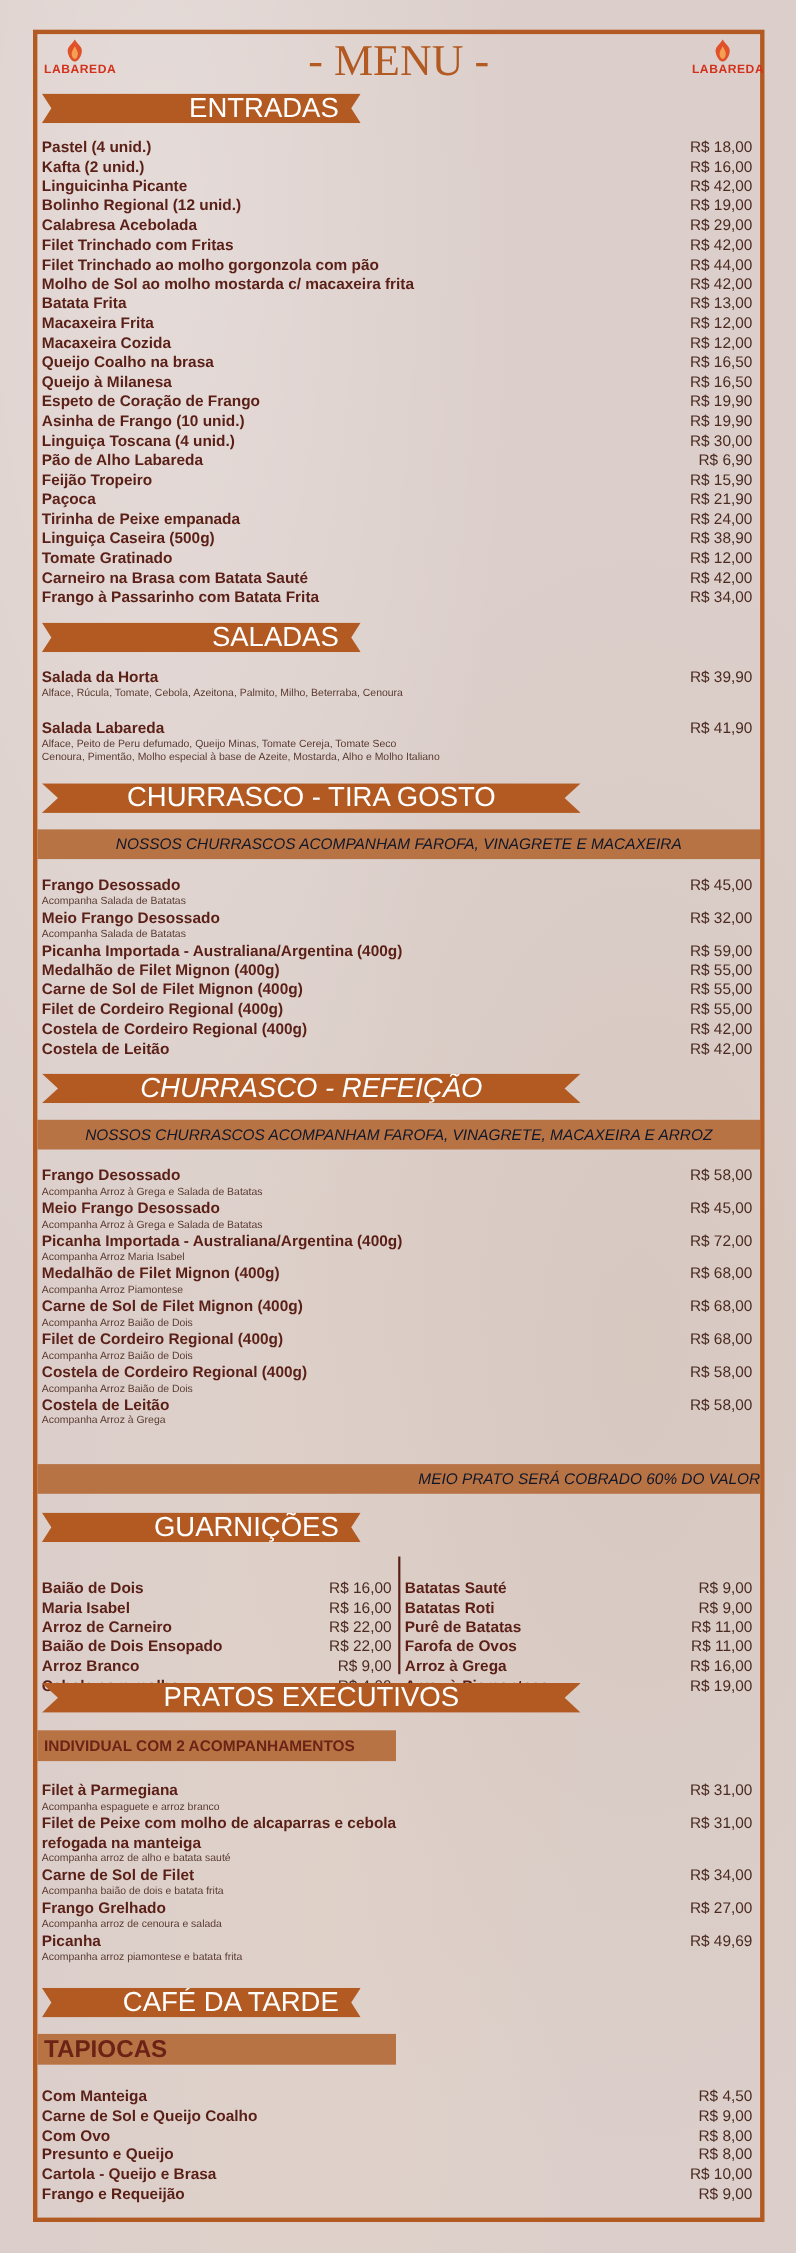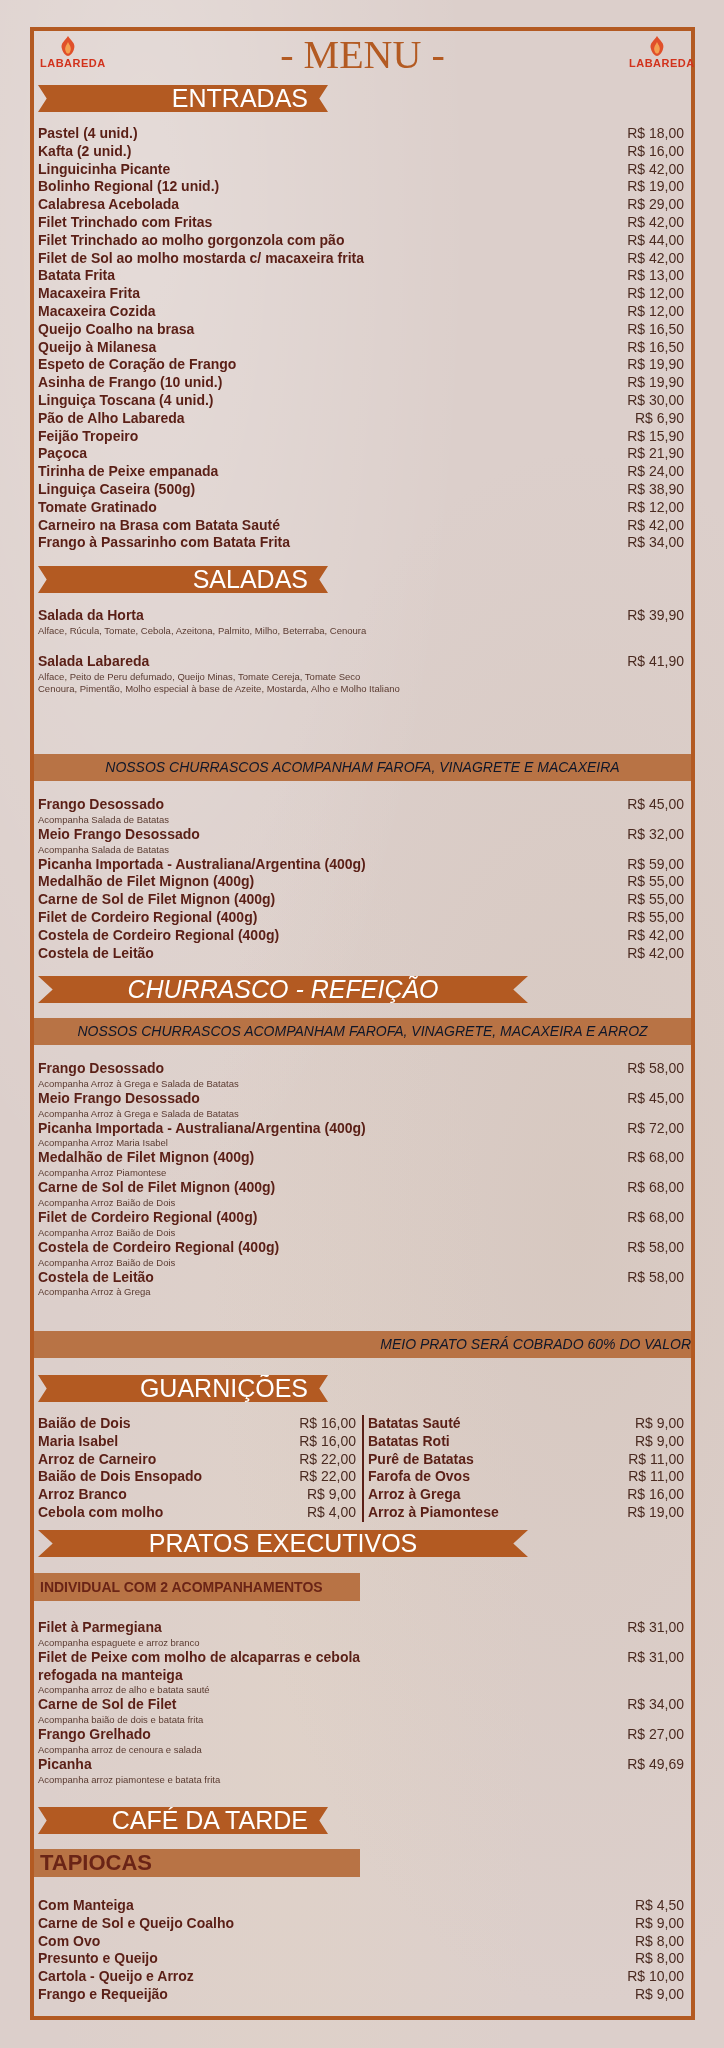--- a/index.html
+++ b/index.html
@@ -42,21 +42,21 @@
   }
   .sub-bar {
     position:absolute; left:0; height:28px; background:#b87345;
     color:#6a2416; font-weight:bold; padding-left:6px; line-height:28px;
   }
   .list { position:absolute; left:4px; width:646px; }
   .row { display:flex; justify-content:space-between; align-items:baseline;
          font-size:14px; font-weight:bold; color:#5a1f16; line-height:17.8px; }
   .row .price { font-weight:normal; color:#4a2a20; font-size:14px; white-space:nowrap; }
   .desc { font-size:9.5px; color:#5a3a30; line-height:12px; }
-  .col { position:absolute; }
+  .col { position:absolute;margin-top:20px; }
   .divider { position:absolute; width:2px; background:#5a1f16; }
 </style>
 </head>
 <body>
 
 <div class="frame">
 
   <div class="header">
     <div class="logo left">
       <svg class="flame" viewBox="0 0 24 22">
@@ -99,21 +99,21 @@
       </div>
       <div class="row">
         <span>Filet Trinchado com Fritas</span>
         <span class="price">R$ 42,00</span>
       </div>
       <div class="row">
         <span>Filet Trinchado ao molho gorgonzola com pão</span>
         <span class="price">R$ 44,00</span>
       </div>
       <div class="row">
-        <span>Filet de Sol ao molho mostarda c/ macaxeira frita</span>
+        <span>Molho de Sol ao molho mostarda c/ macaxeira frita</span>
         <span class="price">R$ 42,00</span>
       </div>
       <div class="row">
         <span>Batata Frita</span>
         <span class="price">R$ 13,00</span>
       </div>
       <div class="row">
         <span>Macaxeira Frita</span>
         <span class="price">R$ 12,00</span>
       </div>
@@ -184,20 +184,21 @@
     <div class="desc">Alface, Rúcula, Tomate, Cebola, Azeitona, Palmito, Milho, Beterraba, Cenoura</div>
     <div style="height:16px"></div>
     <div class="row">
       <span>Salada Labareda</span>
       <span class="price">R$ 41,90</span>
     </div>
     <div class="desc">Alface, Peito de Peru defumado, Queijo Minas, Tomate Cereja, Tomate Seco</div>
     <div class="desc">Cenoura, Pimentão, Molho especial à base de Azeite, Mostarda, Alho e Molho Italiano</div>
   </div>
 
+  <div class="banner long" style="top:681px;">CHURRASCO - TIRA GOSTO</div>
   <div class="note-bar" style="top:723px;">NOSSOS CHURRASCOS ACOMPANHAM FAROFA, VINAGRETE E MACAXEIRA</div>
   <div class="list" id="tira-list" style="top:765px;">
       <div class="row">
         <span>Frango Desossado</span>
         <span class="price">R$ 45,00</span>
       </div>
       <div class="desc">Acompanha Salada de Batatas</div>
       <div class="row">
         <span>Meio Frango Desossado</span>
         <span class="price">R$ 32,00</span>
@@ -374,21 +375,21 @@
       </div>
       <div class="row">
         <span>Com Ovo</span>
         <span class="price">R$ 8,00</span>
       </div>
       <div class="row">
         <span>Presunto e Queijo</span>
         <span class="price">R$ 8,00</span>
       </div>
       <div class="row">
-        <span>Cartola - Queijo e Arroz</span>
+        <span>Cartola - Queijo e Brasa</span>
         <span class="price">R$ 10,00</span>
       </div>
       <div class="row">
         <span>Frango e Requeijão</span>
         <span class="price">R$ 9,00</span>
       </div>
     </div>
 
 </div>
 

